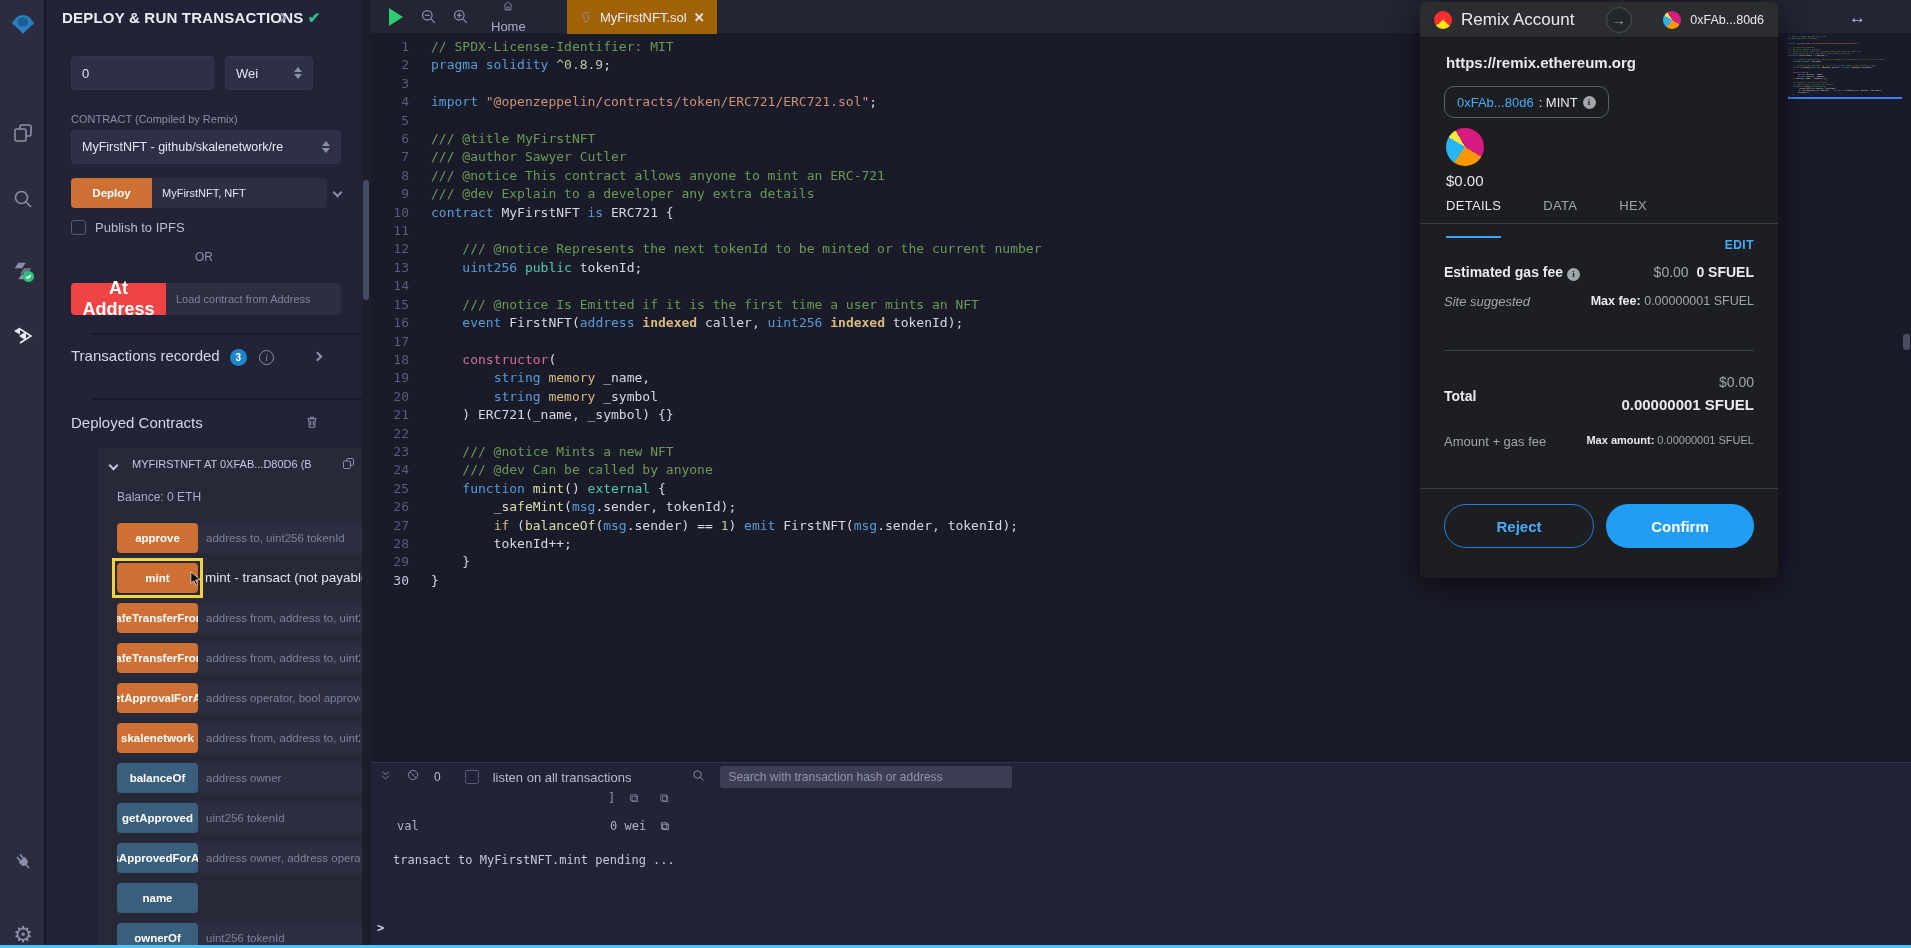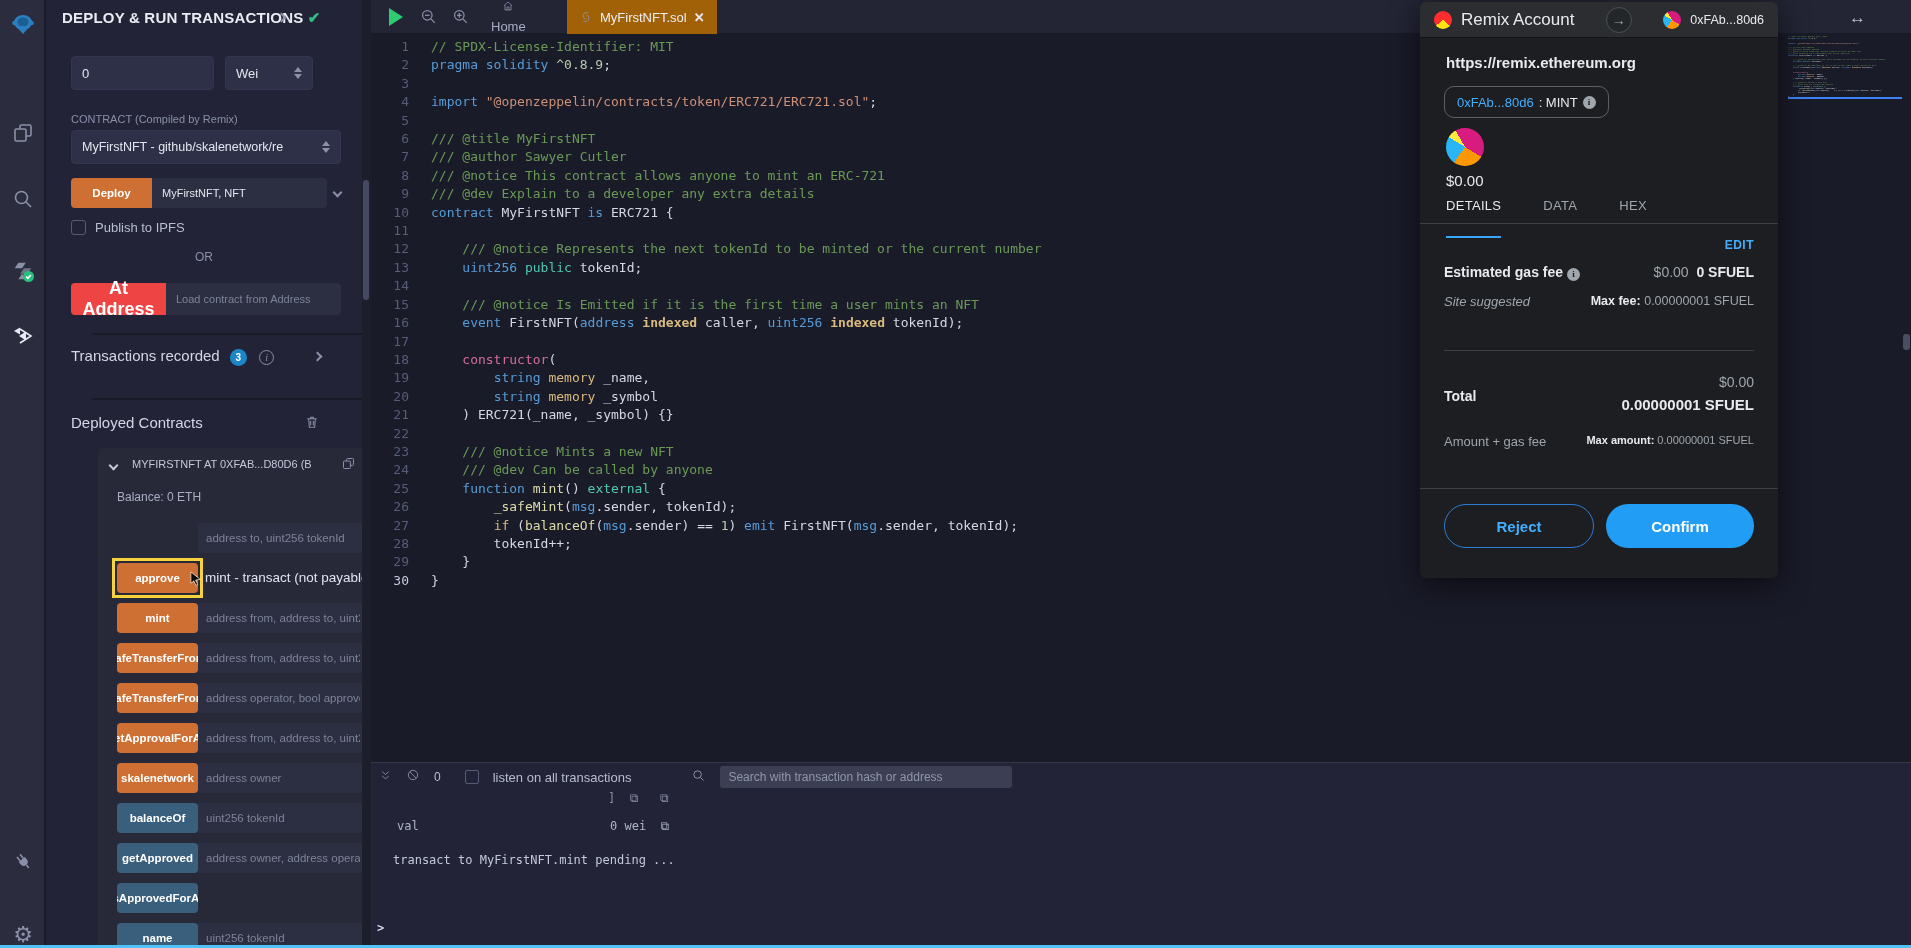--- a/index.html
+++ b/index.html
@@ -29,21 +29,21 @@
   .btn { border:none; border-radius:4px; font-size:11.5px; font-weight:700; color:#fff; display:flex; align-items:center; justify-content:center; cursor:pointer; }
   .btn.write { background:#ce7033; }
   .btn.view  { background:#3a5f7d; }
   .btn.ataddr{ background:#ef4444; font-size:18px; }
   .divider { left:46px; width:316px; height:2px; background:#191a28; position:absolute; }
   .sec-title { font-size:15px; color:#d3d7e5; }
   .badge { display:inline-flex; align-items:center; justify-content:center; width:17px; height:17px; border-radius:50%; background:#1d86c8; color:#fff; font-size:10px; font-weight:700; }
   .info-o { display:inline-flex; align-items:center; justify-content:center; width:15px; height:15px; border-radius:50%; border:1px solid #8a90a9; color:#8a90a9; font-size:10px; font-style:italic; font-family:"Liberation Serif",serif; }
   #contract-card { left:52px; top:448px; width:304px; height:500px; background:#272939; border-radius:4px; position:absolute; }
   .fn-row { position:absolute; left:19px; width:272px; height:30px; }
-  .fn-btn { position:absolute; left:0; top:0; width:81px; height:30px; overflow:hidden; white-space:nowrap; padding:0 4px;margin-top:40px; }
+  .fn-btn { position:absolute; left:0; top:0; width:81px; height:30px; overflow:hidden; white-space:nowrap; padding:0 4px; }
   .fn-input { position:absolute; left:81px; top:0; width:170px; height:30px; background:#2c2e41; border:none; color:#e3e6f0; font-size:11.5px; padding:0 8px; border-radius:0 3px 3px 0; overflow:hidden; white-space:nowrap; }
   .fn-input::placeholder { color:#7d8399; }
   .fn-chev { position:absolute; right:-6px; top:11px; }
   .mint-hl { position:absolute; left:-5px; top:-5px; width:91px; height:40px; border:3px solid #f6d33c; }
   .tooltip-txt { position:absolute; left:88px; top:7px; font-size:13.5px; color:#dfe3f0; white-space:nowrap; }
   .cursor-svg { position:absolute; left:72px; top:8px; }
 
   
   #editor { left:371px; top:0; width:1540px; height:762px; background:#1a1b29; }
   #navbar { left:371px; top:0; width:1540px; height:34px; background:#232434; border-bottom:1px solid #1a1b28; }

